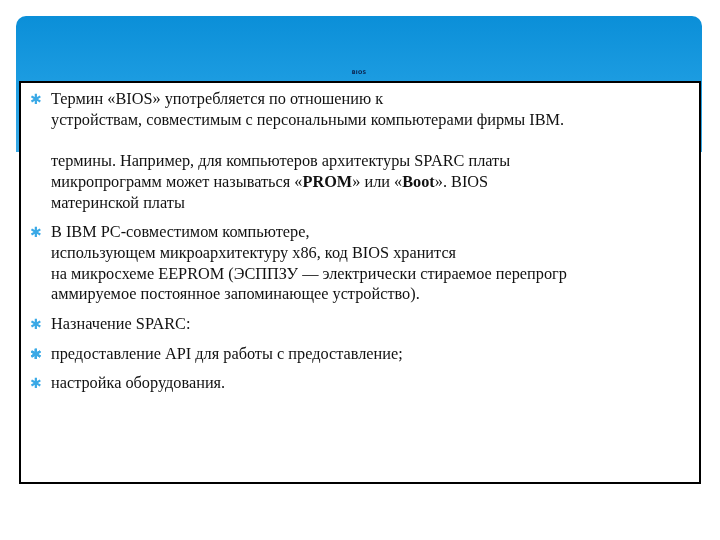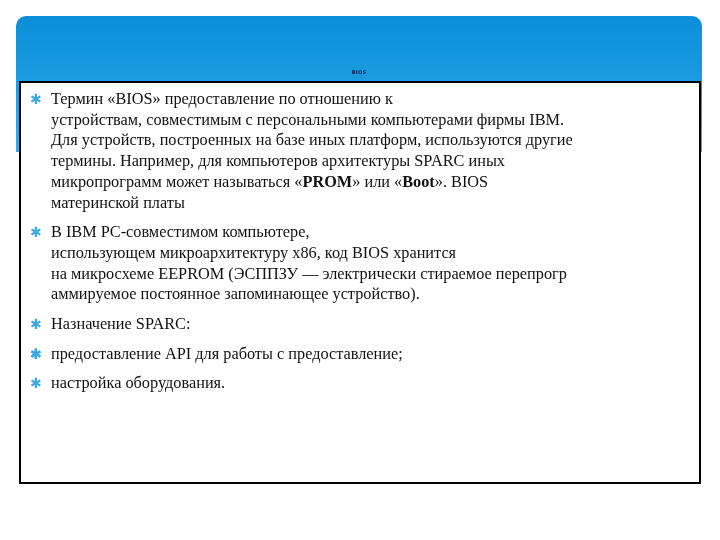--- a/index.html
+++ b/index.html
@@ -37,24 +37,24 @@
 <body>
 
 <div class="banner">
   <div class="banner-title">BIOS</div>
 </div>
 
 <div class="content-box">
   <ul class="bullets">
     <li>
       <span class="star">✱</span>
-      <span>Термин «BIOS» предоставление по отношению к</span><br>
+      <span>Термин «BIOS» употребляется по отношению к</span><br>
       <span>устройствам, совместимым с персональными компьютерами фирмы IBM.</span><br>
-      <span>Для устройств, построенных на базе иных платформ, используются другие</span><br>
-      <span>термины. Например, для компьютеров архитектуры SPARC иных</span><br>
+      <br>
+      <span>термины. Например, для компьютеров архитектуры SPARC платы</span><br>
       <span>микропрограмм может называться «</span><b>PROM</b><span>» или «</span><b>Boot</b><span>». BIOS</span><br>
       <span>материнской платы</span>
     </li>
     <li>
       <span class="star">✱</span>
       <span>В IBM PC-совместимом компьютере,</span><br>
       <span>использующем микроархитектуру x86, код BIOS хранится</span><br>
       <span>на микросхеме EEPROM (ЭСППЗУ — электрически стираемое перепрогр</span><br>
       <span>аммируемое постоянное запоминающее устройство).</span>
     </li>

